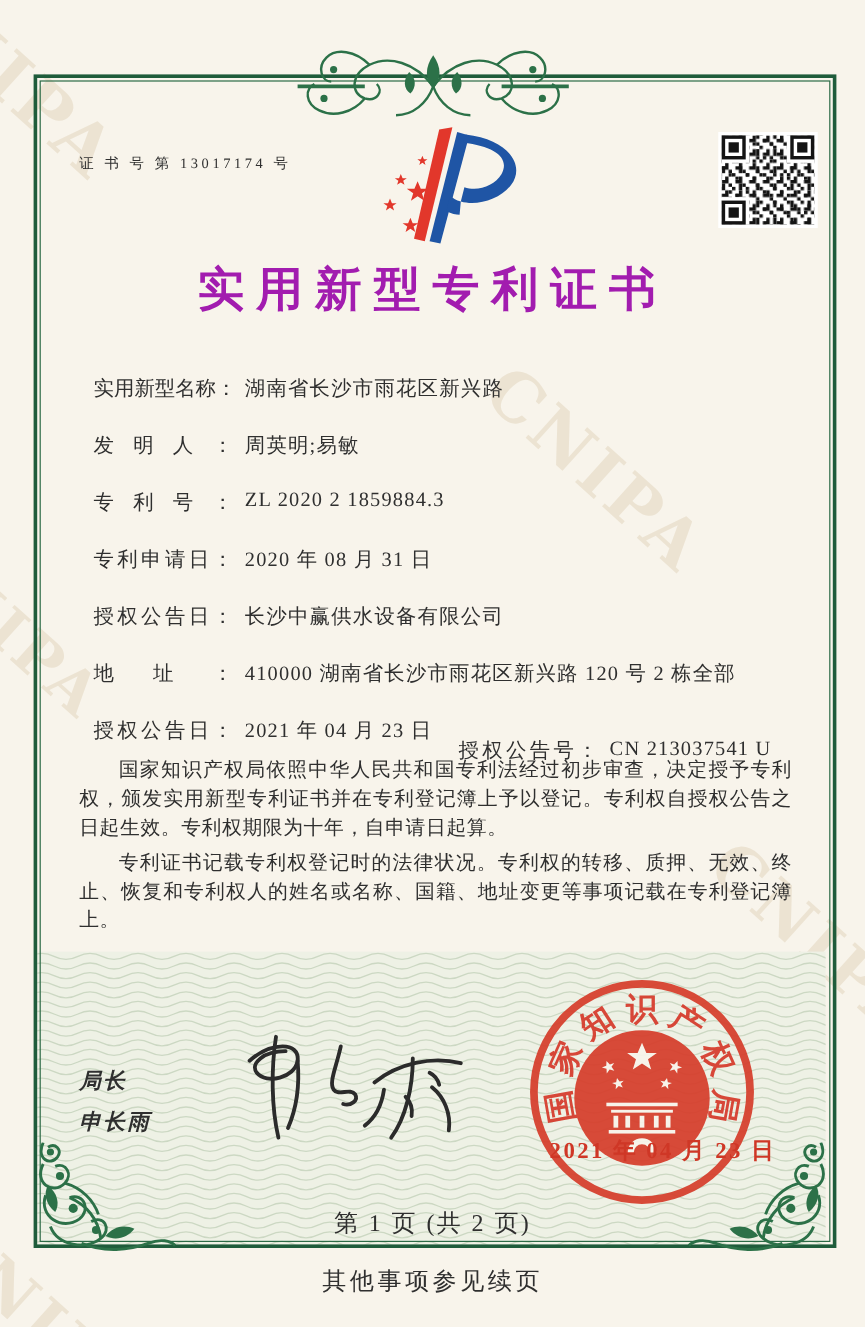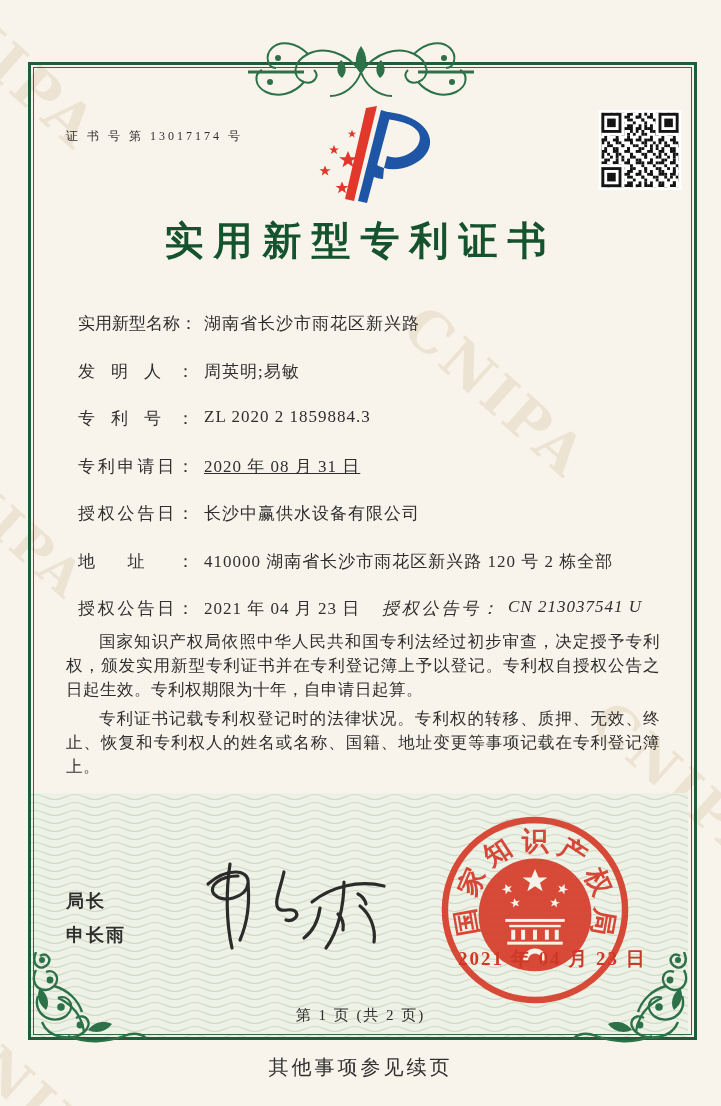--- a/index.html
+++ b/index.html
@@ -19,45 +19,45 @@
   }
   .frame .inner{
     position:absolute;left:2px;top:2px;right:2px;bottom:2px;
     border:1px solid #2c6b46;
   }
   .cert-number{position:absolute;left:66px;top:128px;font-size:12px;letter-spacing:3px;}
   .logo{position:absolute;left:292px;top:100px;}
   .qr{position:absolute;left:598px;top:110px;}
   .title{
     position:absolute;left:0;top:214px;width:100%;text-align:center;
-    font-size:39px;font-weight:bold;letter-spacing:10px;color:#14532d;
+    font-size:39px;font-weight:bold;letter-spacing:10px;color:#a21caf;
   }
   .fields{position:absolute;left:66px;top:312px;width:600px;font-size:17px;}
   .frow{position:absolute;left:0;white-space:nowrap;}
   .flabel{
     display:inline-block;width:116px;text-align:justify;text-align-last:justify;
     vertical-align:top;
     margin-left:12px;
   }
   .fvalue{margin-left:10px;letter-spacing:1px;}
   .frow.r0{top:0;}   .frow.r1{top:48px;} .frow.r2{top:95px;}
-  .frow.r3{top:143px;text-decoration:underline;}.frow.r4{top:190px;}.frow.r5{top:238px;}
+  .frow.r3{top:143px;}.frow.r4{top:190px;}.frow.r5{top:238px;}
   .frow.r6{top:285px;}
-  .frow.grant{top:285px;left:304px;font-style:italic;}
+  .frow.grant{top:302px;left:304px;}
   .paras{position:absolute;left:66px;top:630px;width:594px;font-size:16.5px;line-height:24px;letter-spacing:0.5px;text-align:justify;}
   .paras p{margin:0 0 5px 0;text-indent:2em;}
   .guilloche{position:absolute;left:31px;top:793px;width:657px;height:244px;background:#eef1e5;}
-  .officer{position:absolute;left:66px;top:884px;font-size:18px;font-weight:bold;letter-spacing:2px;line-height:34px;}
+  .officer{position:absolute;left:66px;top:884px;font-size:18px;font-weight:bold;letter-spacing:2px;line-height:34px;font-style:italic;}
   .signature{position:absolute;left:192px;top:850px;}
   .seal{position:absolute;left:436px;top:812px;}
   .seal-date{
     position:absolute;left:458px;top:946px;font-size:19px;font-weight:bold;
     color:#cf3726;letter-spacing:2px;white-space:nowrap;
   }
-  .page-info{position:absolute;left:0;top:1006px;width:100%;text-align:center;font-size:15px;letter-spacing:2px;}
+  .page-info{position:absolute;left:0;top:1006px;width:100%;text-align:center;font-size:20px;letter-spacing:2px;}
   .footer-note{position:absolute;left:0;top:1054px;width:100%;text-align:center;font-size:20px;letter-spacing:3px;}
   .orn-top{position:absolute;left:246px;top:34px;}
   .orn-bl{position:absolute;left:28px;top:952px;}
   .orn-br{position:absolute;left:572px;top:952px;transform:scaleX(-1);}
 </style>
 </head>
 <body>
 
 <div class="page">
 

